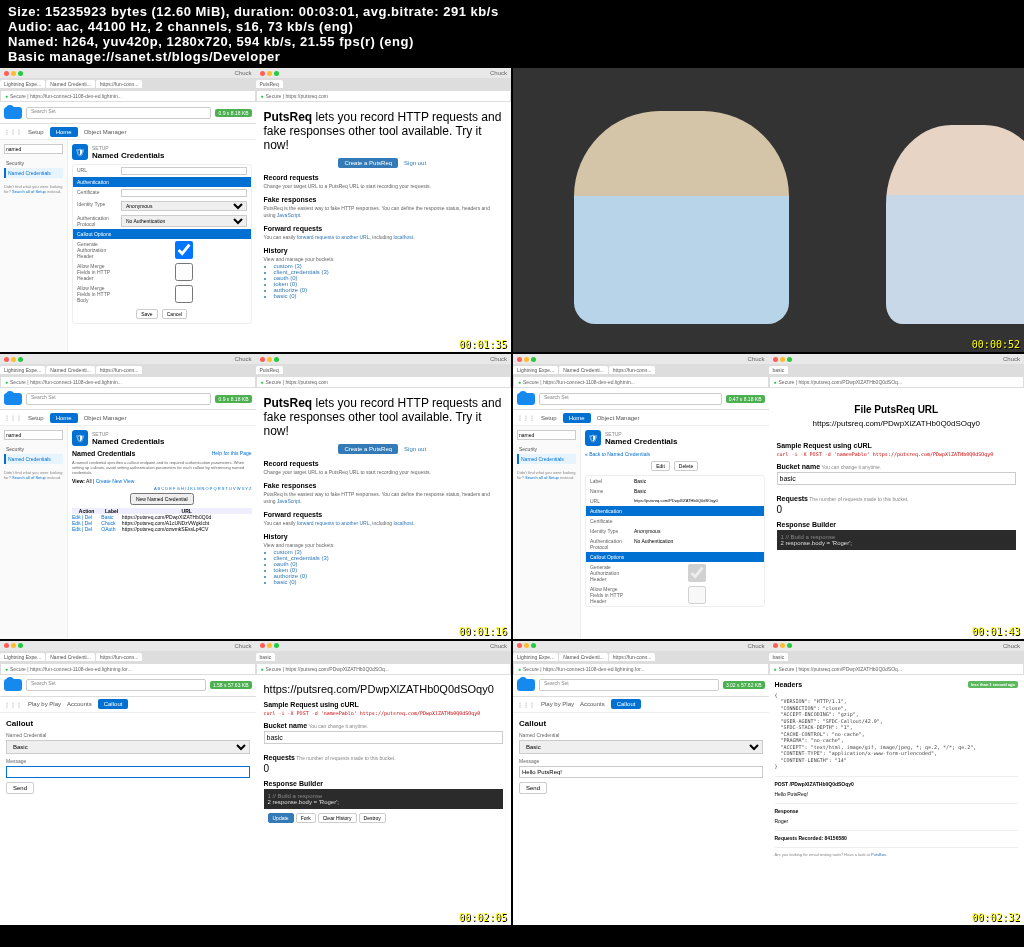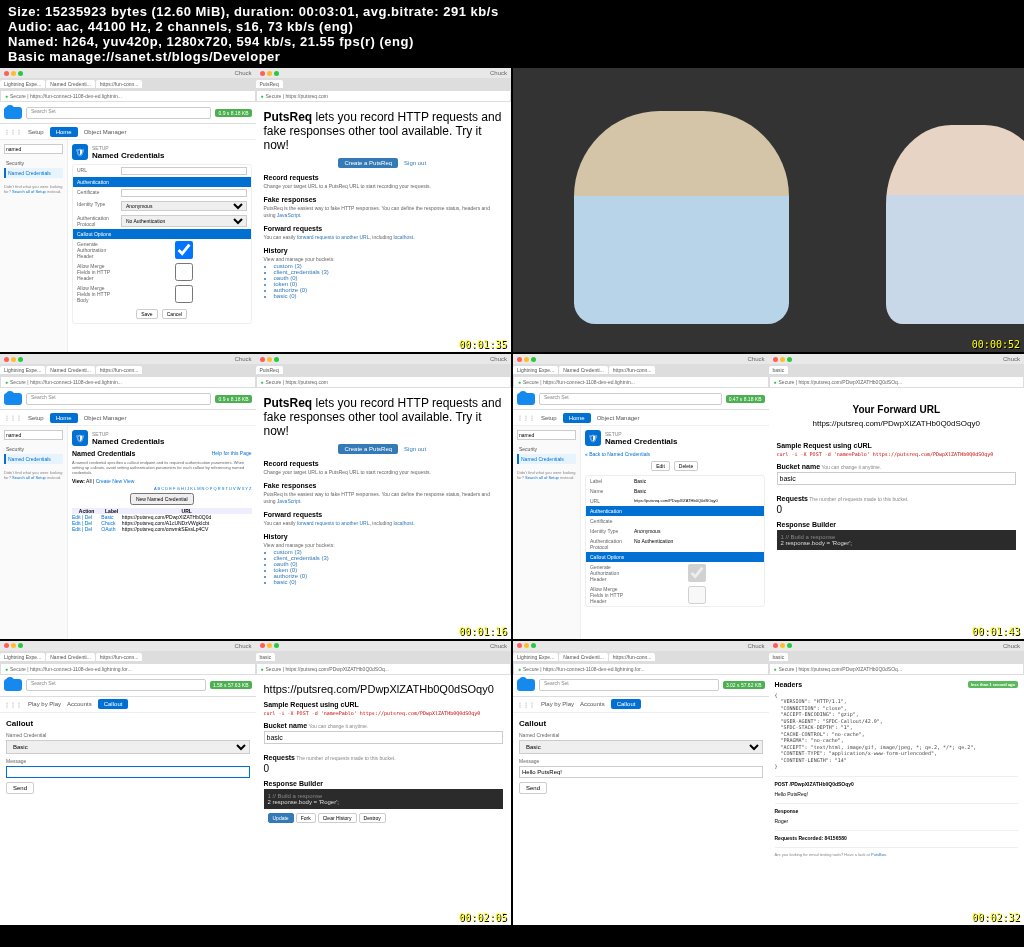--- a/index.html
+++ b/index.html
@@ -459,21 +459,21 @@
         </div>
     <div class="tabs">
           <span class="tab">basic</span>
         </div>
     <div class="urlbar">
           <span class="lock">●</span>
           <span>Secure | https://putsreq.com/PDwpXlZATHb0Q0dSOq...</span>
         </div>
     <div class="pr-body">
       <div class="pr-url">
-            <h2>Your Forward URL</h2>
+            <h2>File PutsReq URL</h2>
             <div class="url">https://putsreq.com/PDwpXlZATHb0Q0dSOqy0</div>
           </div>
       <div class="pr-sec">
             <h3>Sample Request using cURL</h3>
             <div class="pr-code">curl -i -X POST -d 'name=Pablo' https://putsreq.com/PDwpXlZATHb0Q0dSOqy0</div>
           </div>
       <div class="pr-sec"><h3><span>Bucket name</span><span style="font-weight:normal;color:#888;font-size:5px"> You can change it anytime.</span></h3><input class="pr-input" value="basic" style=""></div>
       <div class="pr-sec">
             <h3><span>Requests</span><span style="font-weight:normal;color:#888;font-size:5px"> The number of requests made to this bucket.</span></h3>
             <div style="font-size:10px">0</div>

